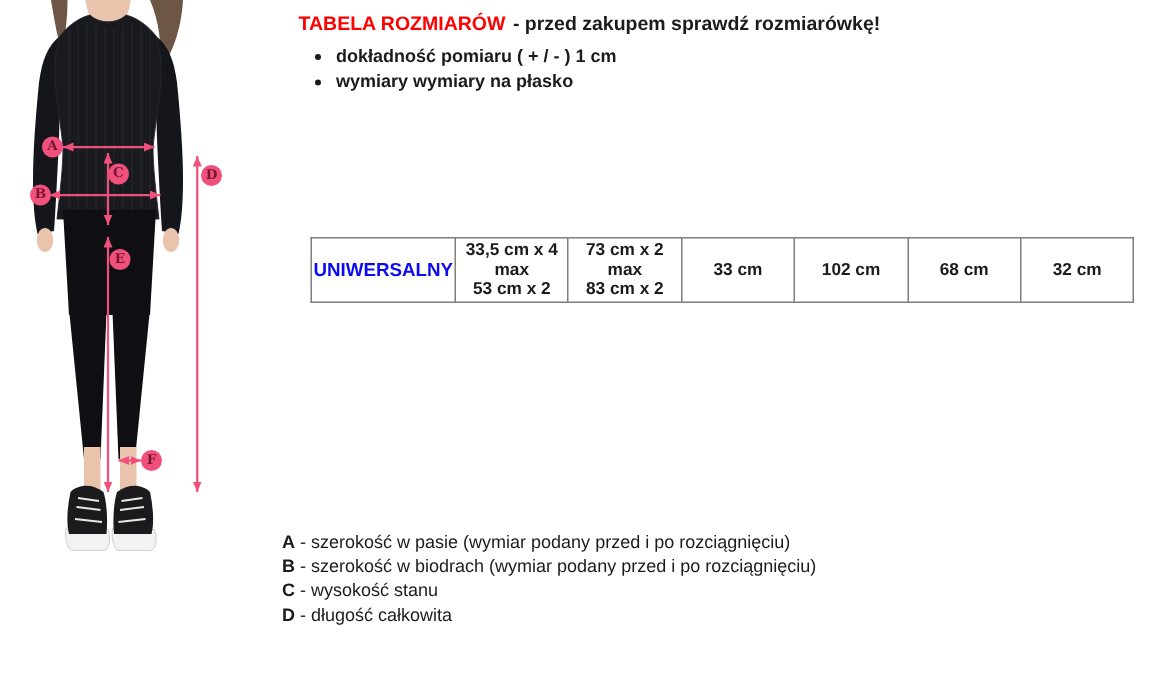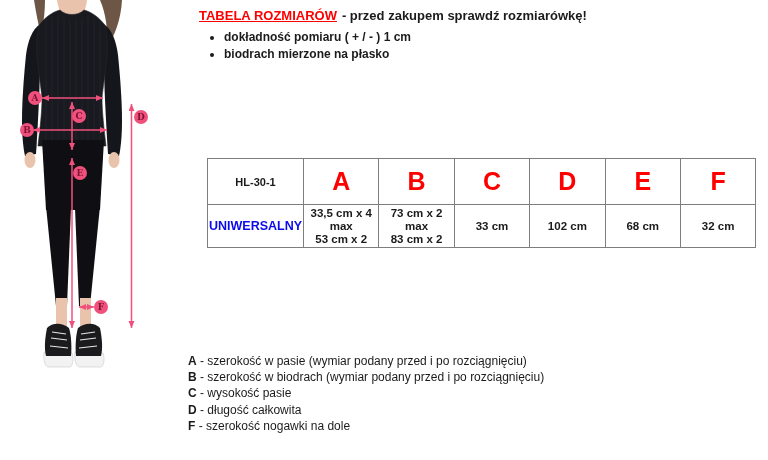--- a/index.html
+++ b/index.html
@@ -20,21 +20,21 @@
   }
   .badge-a { left:28px;  top:91px;  }
   .badge-b { left:20px;  top:123px; }
   .badge-c { left:72px;  top:109px; }
   .badge-d { left:134px; top:110px; }
   .badge-e { left:73px;  top:166px; }
   .badge-f { left:94px;  top:300px; }
 
   
   .header-line { position:absolute; left:199px; top:8px; font-size:13px; font-weight:bold; white-space:nowrap; }
-  .header-title { color:#fe0000; text-decoration:underline; }
+  .header-title { color:#fe0000; }
   .header-subtitle { color:#1b1b1b; margin-left:5px;margin-top:23px; }
   .bullets { position:absolute; left:224px; top:29px; list-style:disc; }
   .bullets li { font-size:12px; font-weight:bold; line-height:17px; }
 
   
   .size-table {
     position:absolute; left:207px; top:158px; width:548px;
     border-collapse:collapse; table-layout:fixed;
   }
   .size-table td { border:1px solid #7e7e7e; text-align:center; vertical-align:middle; background:#ffffff; }
@@ -138,43 +138,34 @@
     <div class="badge badge-d">D</div>
     <div class="badge badge-e">E</div>
     <div class="badge badge-f">F</div>
   </div>
 
   <div class="header-line">
     <span class="header-title">TABELA ROZMIARÓW</span><span class="header-subtitle">- przed zakupem sprawdź rozmiarówkę!</span>
   </div>
   <ul class="bullets">
     <li>dokładność pomiaru ( + / - ) 1 cm</li>
-    <li>biodrach mierzone na płasko</li>
+    <li>wymiary wymiary na płasko</li>
   </ul>
 
   <table class="size-table">
     <colgroup>
       <col style="width:96px">
       <col style="width:75.4px">
         <col style="width:75.4px">
         <col style="width:75.4px">
       <col style="width:75.4px">
         <col style="width:75.4px">
         <col style="width:75.4px">
     </colgroup>
     <tbody>
-      <tr class="head">
-        <td class="model-cell">HL-30-1</td>
-        <td class="letter-cell">A</td>
-        <td class="letter-cell">B</td>
-        <td class="letter-cell">C</td>
-        <td class="letter-cell">D</td>
-        <td class="letter-cell">E</td>
-        <td class="letter-cell">F</td>
-      </tr>
       <tr class="data">
         <td class="rowlabel-cell">UNIWERSALNY</td>
         <td class="val-cell">
           <span>33,5 cm x 4</span>
           <span>max</span>
           <span>53 cm x 2</span>
         </td>
         <td class="val-cell">
           <span>73 cm x 2</span>
           <span>max</span>
@@ -192,18 +183,17 @@
         <td class="val-cell">
           <span>32 cm</span>
         </td>
       </tr>
     </tbody>
   </table>
 
   <div class="legend">
     <div class="legend-row"><b>A</b> <span>- szerokość w pasie (wymiar podany przed i po rozciągnięciu)</span></div>
     <div class="legend-row"><b>B</b> <span>- szerokość w biodrach (wymiar podany przed i po rozciągnięciu)</span></div>
-    <div class="legend-row"><b>C</b> <span>- wysokość pasie</span></div>
+    <div class="legend-row"><b>C</b> <span>- wysokość stanu</span></div>
     <div class="legend-row"><b>D</b> <span>- długość całkowita</span></div>
-    <div class="legend-row"><b>F</b> <span>- szerokość nogawki na dole</span></div>
   </div>
 
 </div>
 
 </body></html>

